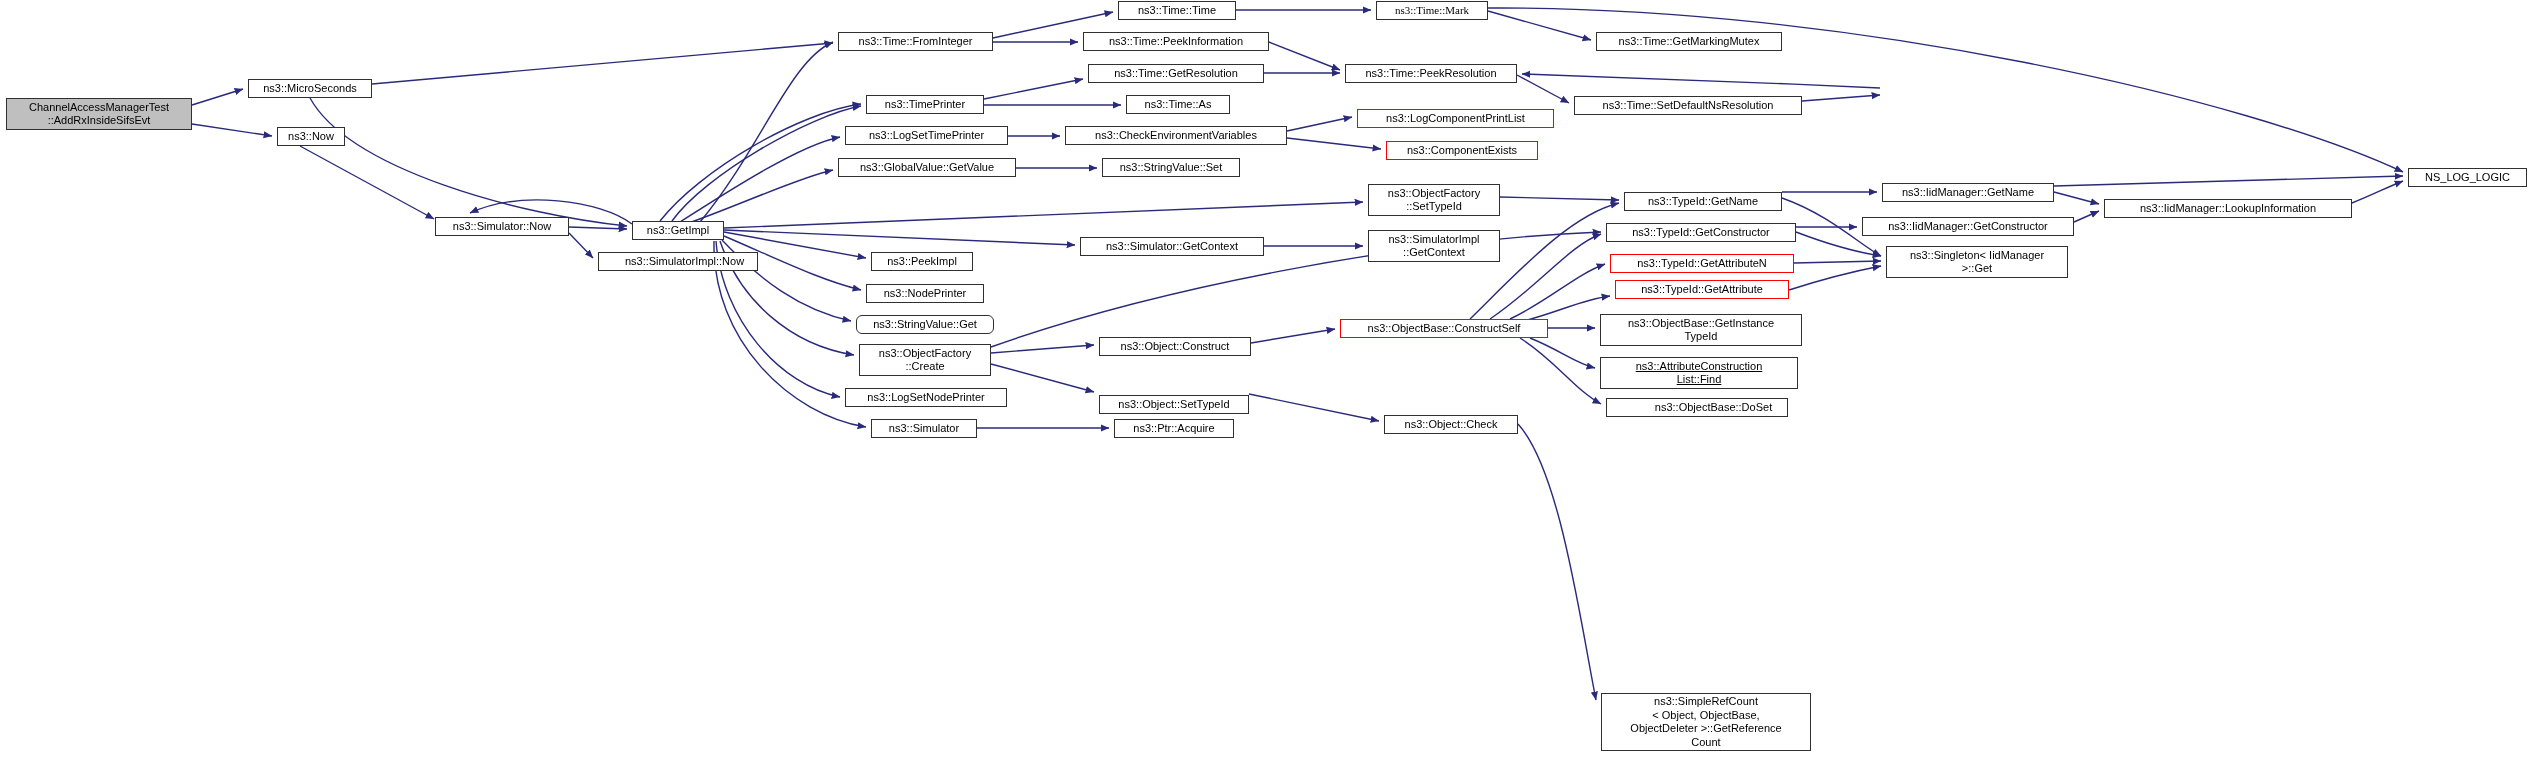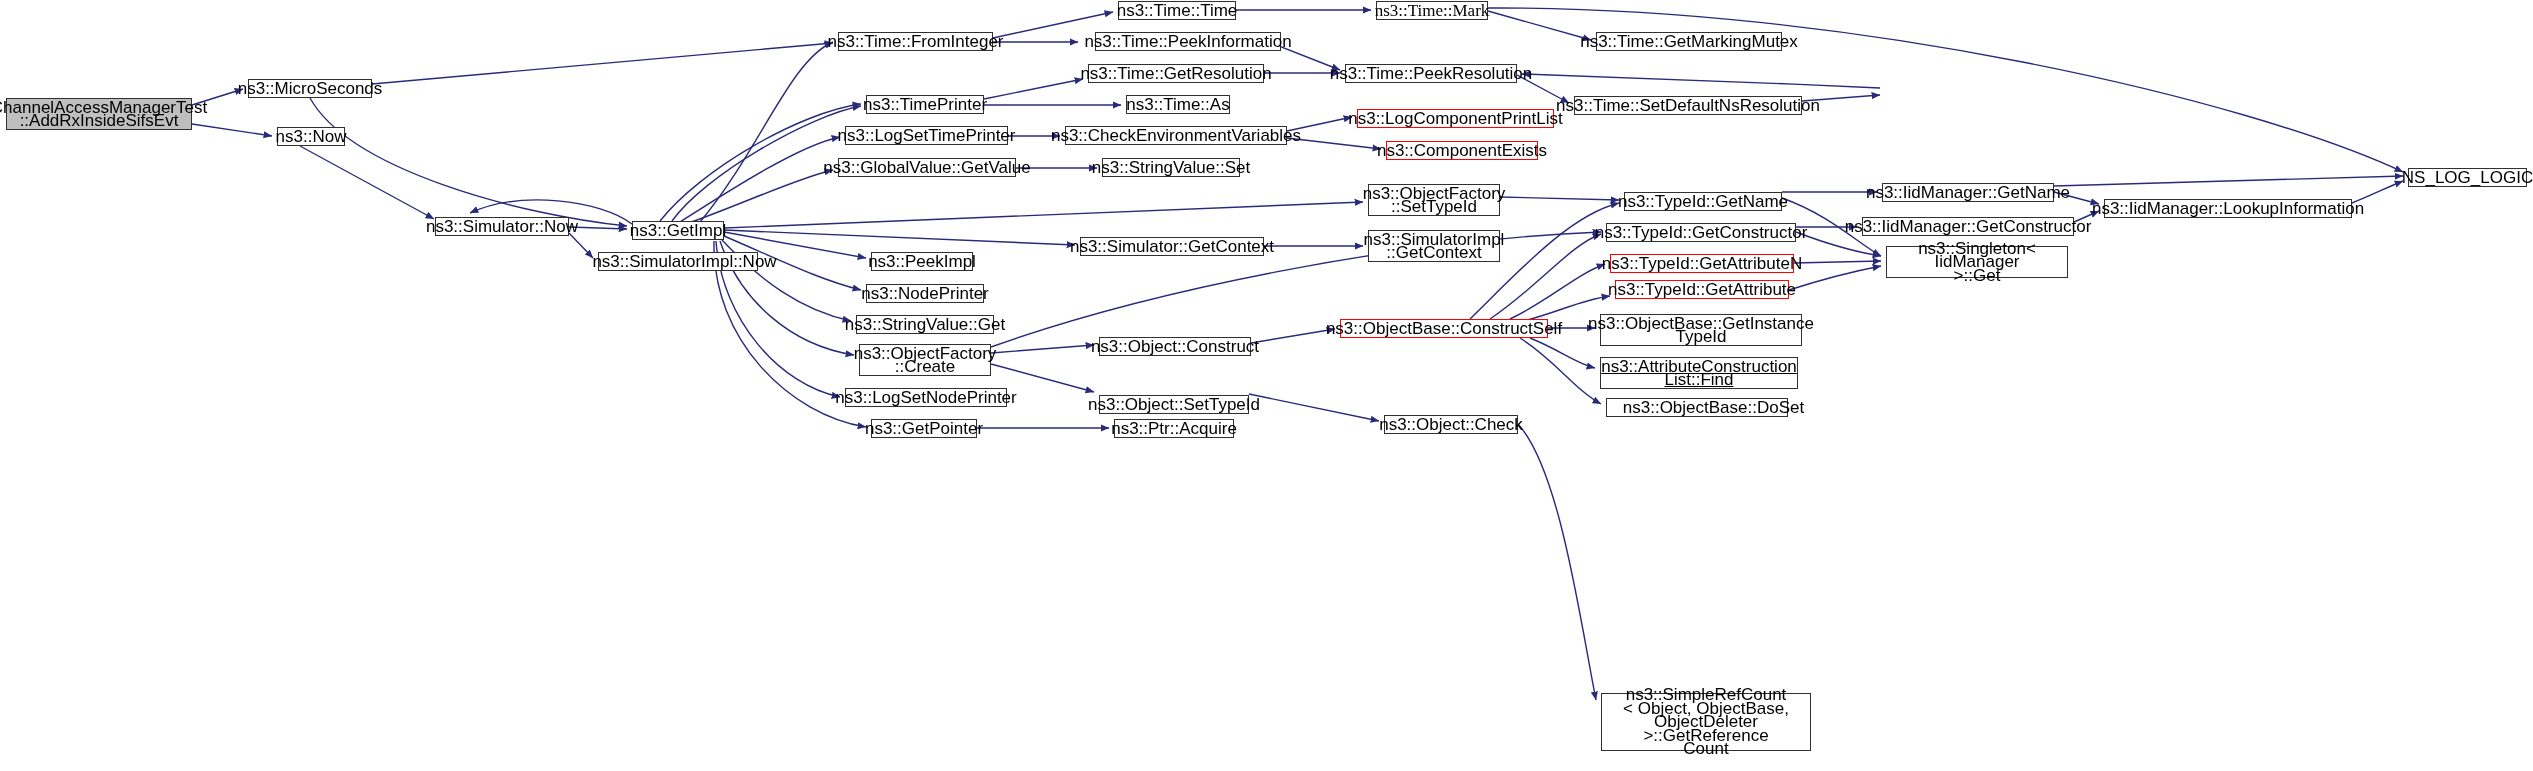--- a/index.html
+++ b/index.html
@@ -1,21 +1,21 @@
 <!DOCTYPE html>
 <html><head>
 <meta charset="utf-8">
 <style>
   html,body{margin:0;padding:0;background:#ffffff;}
   body{font-family:"Liberation Sans",sans-serif;}
   #graph{position:relative;width:2533px;height:771px;background:#ffffff;overflow:hidden;}
   #edges{position:absolute;left:0;top:0;width:2533px;height:771px;}
   .node{position:absolute;box-sizing:border-box;display:flex;align-items:center;justify-content:center;
         text-align:center;background:#ffffff;border:1px solid #303030;color:#000000;
-        font-family:"Liberation Sans",sans-serif;font-size:17px;line-height:13.5px;
+        font-family:"Liberation Sans",sans-serif;font-size:11px;line-height:13.5px;
         letter-spacing:0px;white-space:pre-line;padding:0 3px;}
   .node.root{background:#bfbfbf;border:1px solid #303030;}
   .node.redbox{border:1px solid #ff0000;}
 </style>
 </head>
 <body>
 
 <div id="graph">
   <svg id="edges" viewBox="0 0 2533 771" xmlns="http://www.w3.org/2000/svg">
     <defs>
@@ -96,27 +96,27 @@
       <div class="node" style="left: 277px; top: 127px; width: 68px; height: 19px;">ns3::Now</div>
       <div class="node" style="left: 435px; top: 217px; width: 134px; height: 19px;">ns3::Simulator::Now</div>
       <div class="node" style="left: 632px; top: 221px; width: 92px; height: 19px;">ns3::GetImpl</div>
       <div class="node" style="left: 598px; top: 252px; width: 160px; height: 19px; padding-left: 16px;">ns3::SimulatorImpl::Now</div>
       <div class="node" style="left: 838px; top: 32px; width: 155px; height: 19px;">ns3::Time::FromInteger</div>
       <div class="node" style="left: 866px; top: 95px; width: 118px; height: 19px;">ns3::TimePrinter</div>
       <div class="node" style="left: 845px; top: 126px; width: 163px; height: 19px;">ns3::LogSetTimePrinter</div>
       <div class="node" style="left: 838px; top: 158px; width: 178px; height: 19px;">ns3::GlobalValue::GetValue</div>
       <div class="node" style="left: 871px; top: 252px; width: 102px; height: 19px;">ns3::PeekImpl</div>
       <div class="node" style="left: 866px; top: 284px; width: 118px; height: 19px;">ns3::NodePrinter</div>
-      <div class="node" style="left: 856px; top: 315px; width: 138px; height: 19px;">ns3::StringValue::Get</div>
+      <div class="node" style="left: 856px; top: 315px; width: 138px; height: 19px; border-radius: 6px;">ns3::StringValue::Get</div>
       <div class="node" style="left: 859px; top: 344px; width: 132px; height: 32px;">ns3::ObjectFactory
 ::Create</div>
       <div class="node" style="left: 845px; top: 388px; width: 162px; height: 19px;">ns3::LogSetNodePrinter</div>
-      <div class="node" style="left: 871px; top: 419px; width: 106px; height: 19px;">ns3::GetPointer</div>
+      <div class="node" style="left: 871px; top: 419px; width: 106px; height: 19px;">ns3::Simulator</div>
       <div class="node" style="left: 1118px; top: 1px; width: 118px; height: 19px;">ns3::Time::Time</div>
-      <div class="node" style="left: 1083px; top: 32px; width: 186px; height: 19px; margin-left: 12px;">ns3::Time::PeekInformation</div>
+      <div class="node" style="left: 1083px; top: 32px; width: 186px; height: 19px;">ns3::Time::PeekInformation</div>
       <div class="node" style="left: 1088px; top: 64px; width: 176px; height: 19px;">ns3::Time::GetResolution</div>
       <div class="node" style="left: 1126px; top: 95px; width: 104px; height: 19px;">ns3::Time::As</div>
       <div class="node" style="left: 1065px; top: 126px; width: 222px; height: 19px;">ns3::CheckEnvironmentVariables</div>
       <div class="node" style="left: 1102px; top: 158px; width: 138px; height: 19px;">ns3::StringValue::Set</div>
       <div class="node" style="left: 1080px; top: 237px; width: 184px; height: 19px;">ns3::Simulator::GetContext</div>
       <div class="node" style="left: 1099px; top: 337px; width: 152px; height: 19px;">ns3::Object::Construct</div>
       <div class="node" style="left: 1099px; top: 387px; width: 150px; height: 19px; margin-top: 8px;">ns3::Object::SetTypeId</div>
       <div class="node" style="left: 1114px; top: 419px; width: 120px; height: 19px;">ns3::Ptr::Acquire</div>
       <div class="node" style="left: 1376px; top: 1px; width: 112px; height: 19px; font-family: Liberation Serif, serif;">ns3::Time::Mark</div>
       <div class="node" style="left: 1596px; top: 32px; width: 186px; height: 19px;">ns3::Time::GetMarkingMutex</div>

